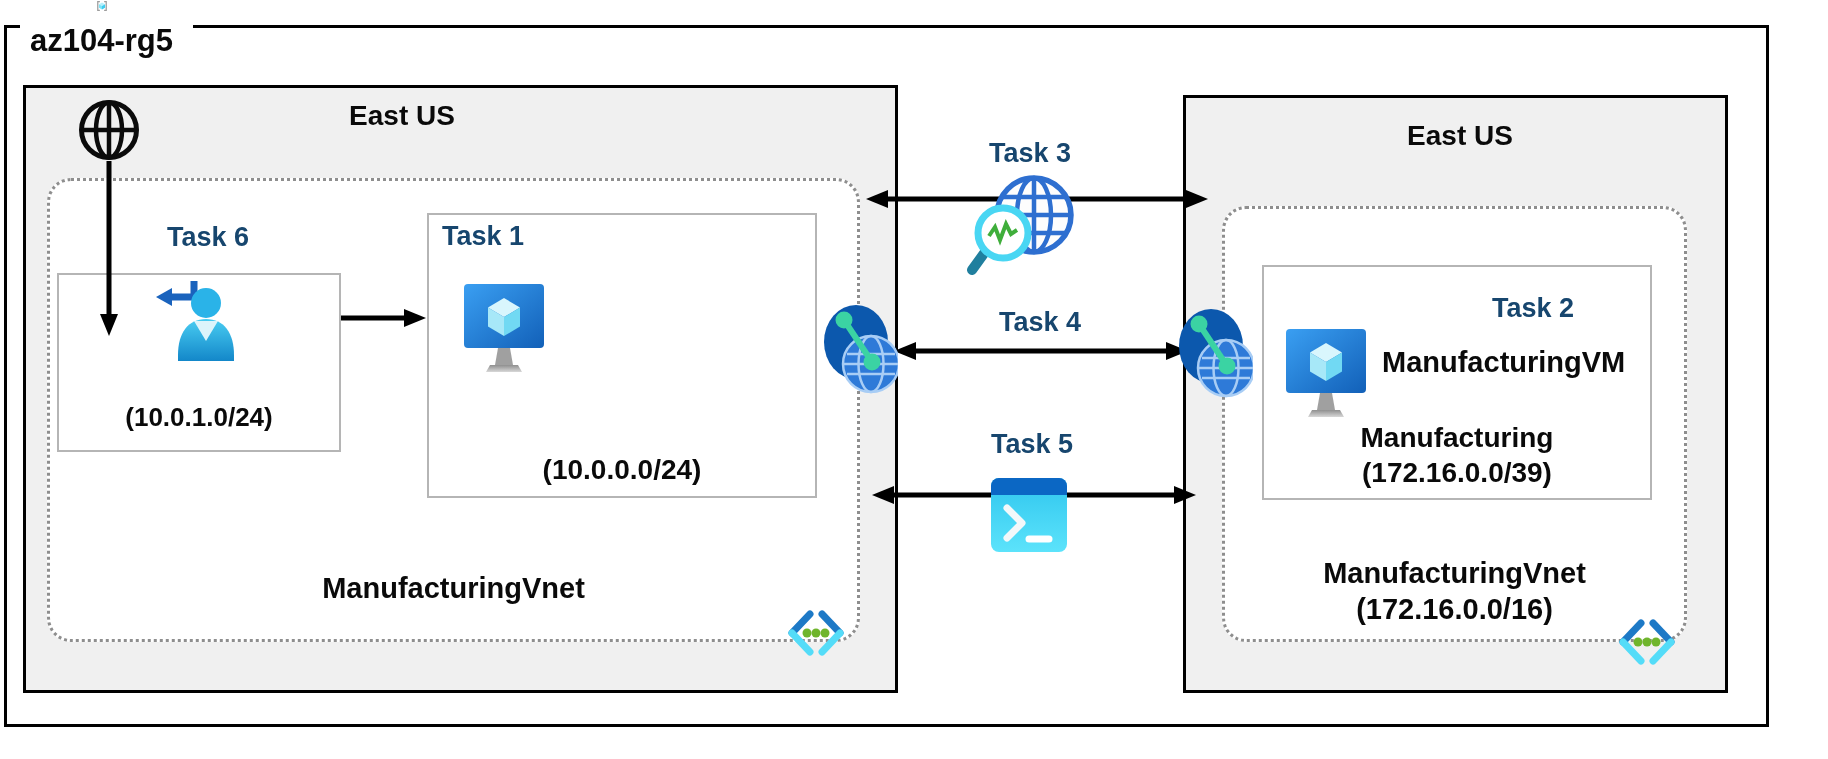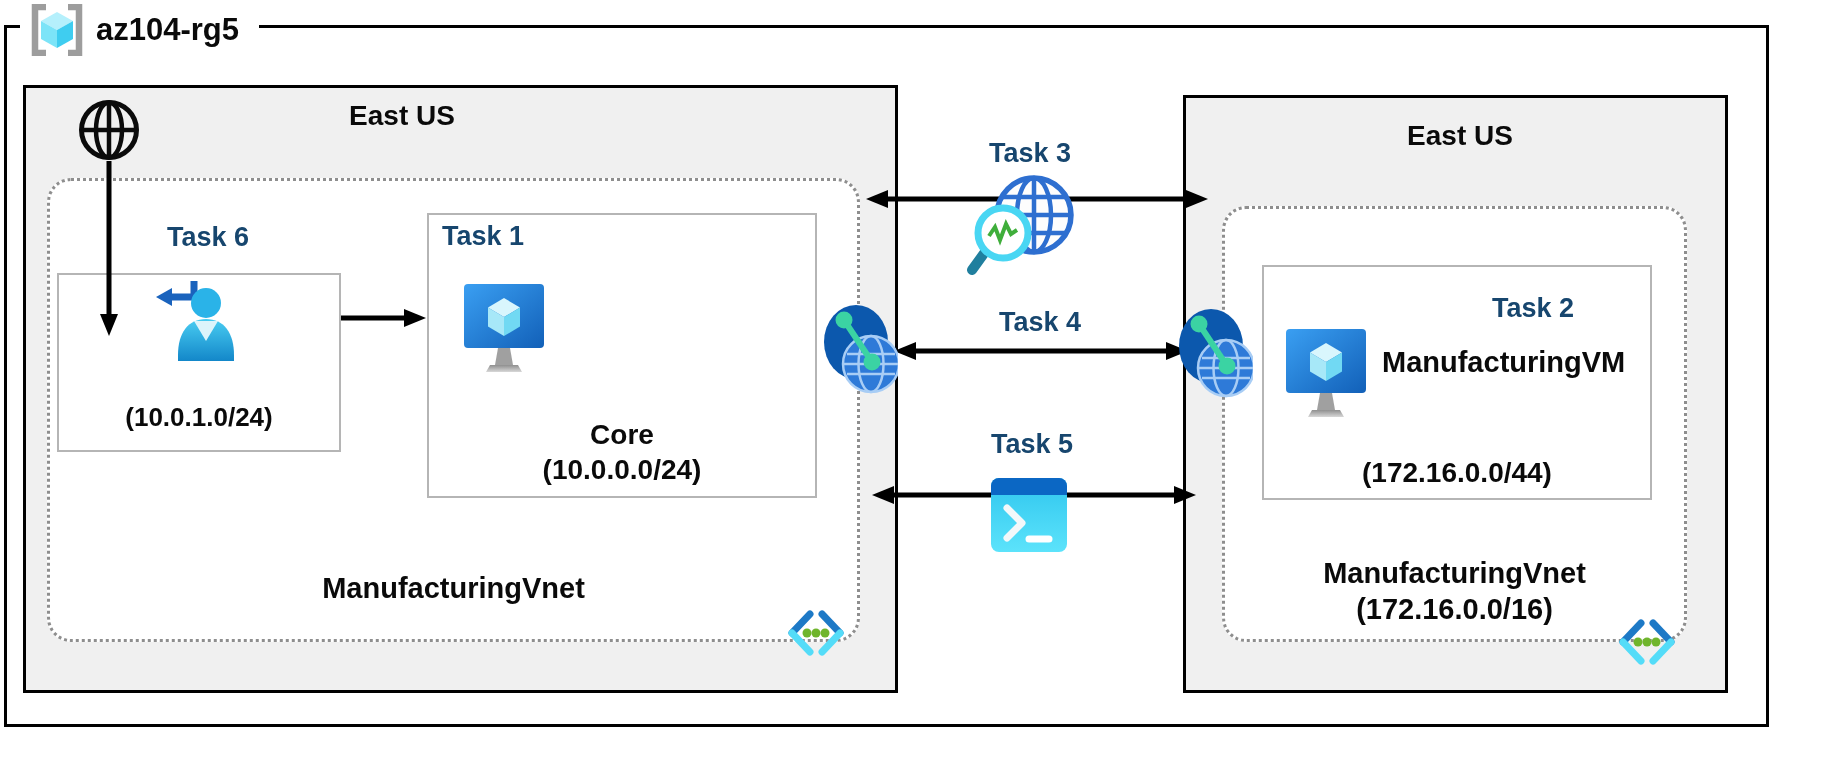--- a/index.html
+++ b/index.html
@@ -2,21 +2,21 @@
 <html><head>
 <meta charset="utf-8">
 <style>
   html,body{margin:0;padding:0;background:#fff;}
   .canvas{position:relative;width:1828px;height:759px;background:#fff;overflow:hidden;
           font-family:"Liberation Sans",sans-serif;color:#0a0a0a;}
   .abs{position:absolute;}
   
   .rg-box{left:4px;top:25px;width:1759px;height:696px;border:3px solid #000;z-index:0;}
   .rg-header{left:20px;top:1px;height:58px;display:flex;align-items:center;gap:12px;
-             background:#fff;padding:0 20px 0 10px;z-index:4;}
+             background:#fff;padding:0 20px 0 10px;z-index:4;flex-direction:column;}
   .rg-title{font-size:31px;font-weight:bold;white-space:nowrap;}
   
   .region{background:#f0f0f0;border:3px solid #000;box-sizing:border-box;z-index:1;}
   .region-core{left:23px;top:85px;width:875px;height:608px;}
   .region-mfg{left:1183px;top:95px;width:545px;height:598px;}
   .region-title{font-size:28px;font-weight:bold;text-align:center;z-index:3;}
   .region-title-core{left:262px;top:100px;width:280px;}
   .region-title-mfg{left:1320px;top:120px;width:280px;}
   
   .vnet-box{background:#fff;border:3px dotted #8e8e8e;border-radius:24px;box-sizing:border-box;z-index:2;}
@@ -128,21 +128,20 @@
           <stop offset="1" stop-color="#d8d8d8"></stop>
       </linearGradient>
     </defs>
     <rect x="0" y="0" width="80" height="64" rx="4" fill="url(#vmGrad)"></rect>
     <polygon points="40,14 56,23.5 40,33 24,23.5" fill="#d9f6fd"></polygon>
     <polygon points="24,23.5 40,33 40,52 24,42.5" fill="#a7e8f8"></polygon>
     <polygon points="56,23.5 56,42.5 40,52 40,33" fill="#71d9f3"></polygon>
     <polygon points="34,64 46,64 49,81 31,81" fill="#a0a0a0"></polygon>
     <polygon points="26,81 54,81 58,88 22,88" fill="url(#standGrad)"></polygon>
   </svg>
-  <div class="abs lbl core-name">Core</div>
   <div class="abs lbl core-cidr">(10.0.0.0/24)</div>
 
   <div class="abs lbl vnet-lbl corevnet-name">ManufacturingVnet</div>
   <svg class="abs icon vnet-icon-core" width="60" height="48" viewBox="0 0 60 48">
     <line x1="24" y1="5" x2="6" y2="24" stroke="#1d79c6" stroke-width="7" stroke-linecap="round"></line>
     <line x1="6" y1="24" x2="24" y2="43" stroke="#54dcf8" stroke-width="7" stroke-linecap="round"></line>
     <line x1="36" y1="5" x2="54" y2="24" stroke="#1d79c6" stroke-width="7" stroke-linecap="round"></line>
     <line x1="54" y1="24" x2="36" y2="43" stroke="#54dcf8" stroke-width="7" stroke-linecap="round"></line>
     <circle cx="21" cy="24" r="4.5" fill="#6fb52c"></circle>
       <circle cx="30" cy="24" r="4.5" fill="#6fb52c"></circle>
@@ -153,21 +152,22 @@
   <div class="abs lbl task-lbl task2-lbl">Task 2</div>
   <svg class="abs icon vm-icon-mfg" width="80" height="94" viewBox="0 0 80 94">
     <rect x="0" y="0" width="80" height="64" rx="4" fill="url(#vmGrad)"></rect>
     <polygon points="40,14 56,23.5 40,33 24,23.5" fill="#d9f6fd"></polygon>
     <polygon points="24,23.5 40,33 40,52 24,42.5" fill="#a7e8f8"></polygon>
     <polygon points="56,23.5 56,42.5 40,52 40,33" fill="#71d9f3"></polygon>
     <polygon points="34,64 46,64 49,81 31,81" fill="#a0a0a0"></polygon>
     <polygon points="26,81 54,81 58,88 22,88" fill="url(#standGrad)"></polygon>
   </svg>
   <div class="abs lbl vm-name mfgvm-name">ManufacturingVM</div>
-  <div class="abs lbl mfg-cidr">(172.16.0.0/44)</div>
+  <div class="abs lbl mfg-name">Manufacturing</div>
+  <div class="abs lbl mfg-cidr">(172.16.0.0/39)</div>
 
   <div class="abs lbl vnet-lbl mfgvnet-name">ManufacturingVnet</div>
   <div class="abs lbl vnet-lbl mfgvnet-cidr">(172.16.0.0/16)</div>
   <svg class="abs icon vnet-icon-mfg" width="60" height="48" viewBox="0 0 60 48">
     <line x1="24" y1="5" x2="6" y2="24" stroke="#1d79c6" stroke-width="7" stroke-linecap="round"></line>
     <line x1="6" y1="24" x2="24" y2="43" stroke="#54dcf8" stroke-width="7" stroke-linecap="round"></line>
     <line x1="36" y1="5" x2="54" y2="24" stroke="#1d79c6" stroke-width="7" stroke-linecap="round"></line>
     <line x1="54" y1="24" x2="36" y2="43" stroke="#54dcf8" stroke-width="7" stroke-linecap="round"></line>
     <circle cx="21" cy="24" r="4.5" fill="#6fb52c"></circle>
       <circle cx="30" cy="24" r="4.5" fill="#6fb52c"></circle>

